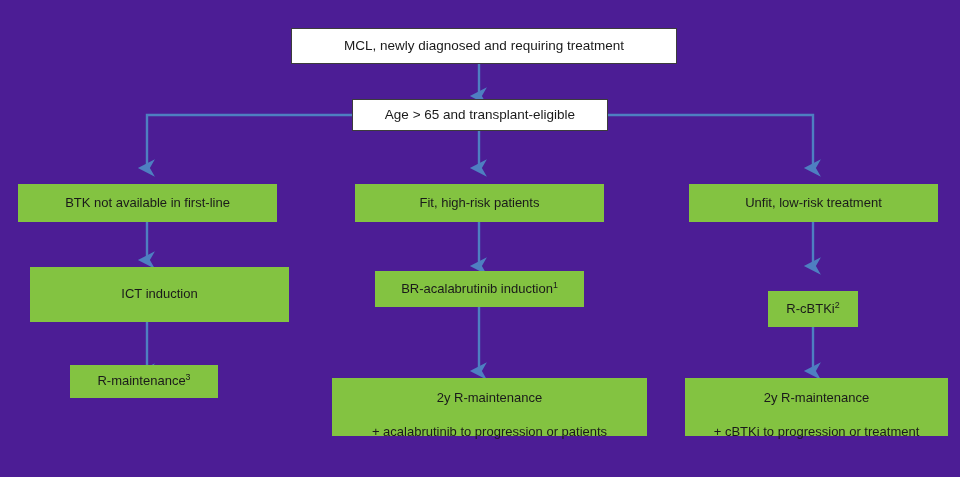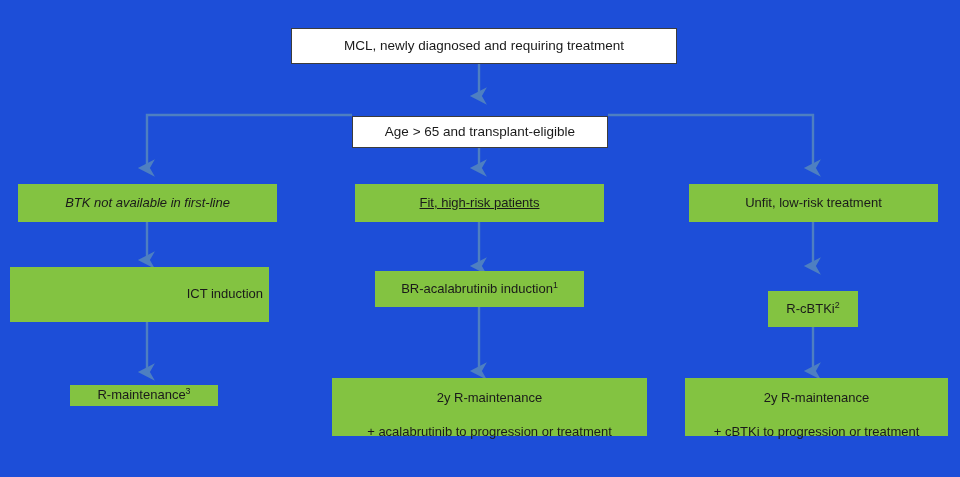--- a/index.html
+++ b/index.html
@@ -8,21 +8,21 @@
     background: #ffffff;
   }
   body {
     font-family: "Liberation Sans", sans-serif;
     -webkit-font-smoothing: antialiased;
   }
   #canvas {
     position: relative;
     width: 960px;
     height: 477px;
-    background: #1d4ed8;
+    background: #4c1d95;
     overflow: hidden;
   }
   svg.connectors {
     position: absolute;
     left: 0;
     top: 0;
     width: 960px;
     height: 477px;
     pointer-events: none;
   }
@@ -104,50 +104,50 @@
     </g>
     <g>
       <line x1="813" y1="307" x2="813" y2="371" stroke="#4e7fc1" stroke-width="2.4" marker-end="url(#arrowhead)"></line>
     </g>
   </svg>
 
   <div class="node white" style="left:291px; top:28px; width:386px; height:36px;">
     <span class="txt">MCL, newly diagnosed and requiring treatment</span>
   </div>
 
-  <div class="node white" style="left:352px; top:116px; width:256px; height:32px;">
+  <div class="node white" style="left:352px; top:99px; width:256px; height:32px;">
     <span class="txt">Age &gt; 65 and transplant-eligible</span>
   </div>
 
-  <div class="node green" style="left:18px; top:184px; width:259px; height:38px;font-style:italic;">
+  <div class="node green" style="left:18px; top:184px; width:259px; height:38px;">
     <span class="txt">BTK not available in first-line</span>
   </div>
 
-  <div class="node green" style="left:10px; top:267px; width:259px; height:55px;justify-content:flex-end;">
+  <div class="node green" style="left:30px; top:267px; width:259px; height:55px;">
     <span class="txt">
       <span>ICT induction</span><br>
     </span>
   </div>
 
-  <div class="node green" style="left:70px; top:385px; width:148px; height:21px;text-align:center;">
+  <div class="node green" style="left:70px; top:365px; width:148px; height:33px;text-align:center;">
     <span class="txt"><span>R-maintenance</span><sup>3</sup></span>
   </div>
 
-  <div class="node green" style="left:355px; top:184px; width:249px; height:38px;text-decoration:underline;">
+  <div class="node green" style="left:355px; top:184px; width:249px; height:38px;">
     <span class="txt">Fit, high-risk patients</span>
   </div>
 
   <div class="node green" style="left:375px; top:271px; width:209px; height:36px;">
     <span class="txt"><span>BR-acalabrutinib induction</span><sup>1</sup></span>
   </div>
 
   <div class="node green" style="left:332px; top:378px; width:315px; height:58px;">
     <span class="txt">
       <span>2y R-maintenance</span><br>
-      <span>+ acalabrutinib to progression or treatment</span>
+      <span>+ acalabrutinib to progression or patients</span>
     </span>
   </div>
 
   <div class="node green" style="left:689px; top:184px; width:249px; height:38px;">
     <span class="txt">Unfit, low-risk treatment</span>
   </div>
 
   <div class="node green" style="left:768px; top:271px; width:90px; height:36px;margin-top:20px;">
     <span class="txt"><span>R-cBTKi</span><sup>2</sup></span>
   </div>

